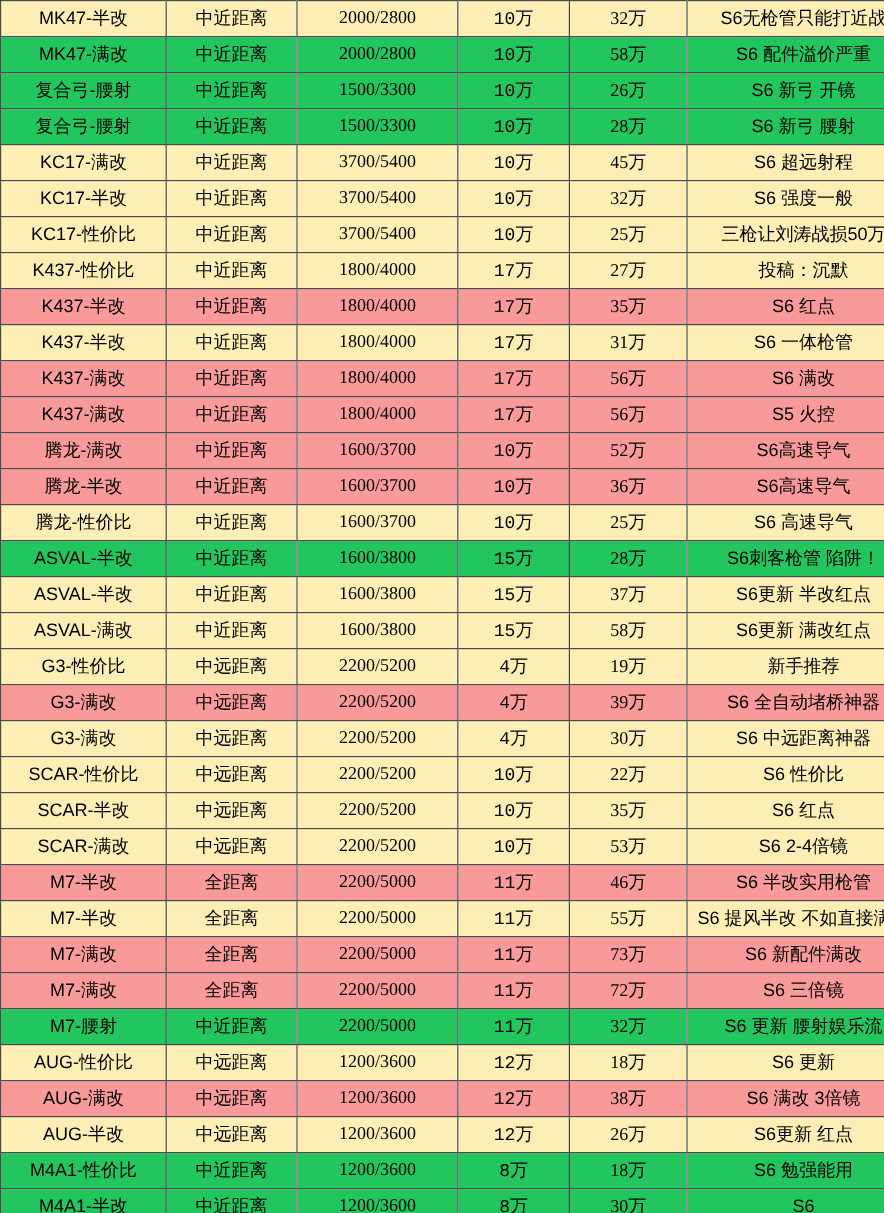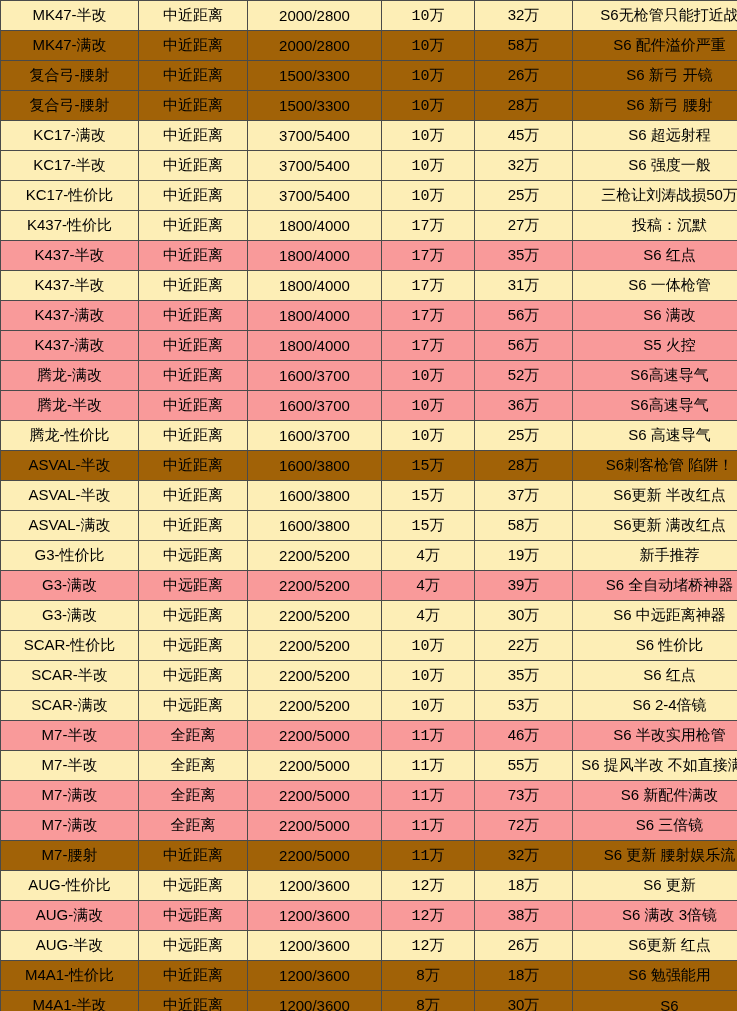--- a/index.html
+++ b/index.html
@@ -28,27 +28,27 @@
     vertical-align: middle;
     font-size: 15px;
     color: #000000;
     padding: 0 2px;
     white-space: nowrap;
     overflow: hidden;
   }
   
   .c0 { width: 133px; }
   .c1 { width: 104px; }
-  .c2 { width: 129px; }
+  .c2 { width: 129px; font-family: Liberation Serif, serif; }
   .c3 { width: 88px; font-family: Liberation Mono, monospace; }
-  .c4 { width: 93px; }
+  .c4 { width: 93px; font-family: Liberation Serif, serif; }
   .c5 { width: 189px; }
 
   .row-yellow td { background: #fdeeb6; }
-  .row-blue td   { background: #a16207; }
+  .row-blue td   { background: #22c55e; }
   .row-red td    { background: #f99a9a; }
 </style>
 </head>
 <body>
 
 <table id="weapon-table">
   <tbody>
       <tr class="row-yellow">
         <td class="c0">MK47-半改</td>
         <td class="c1">中近距离</td>

